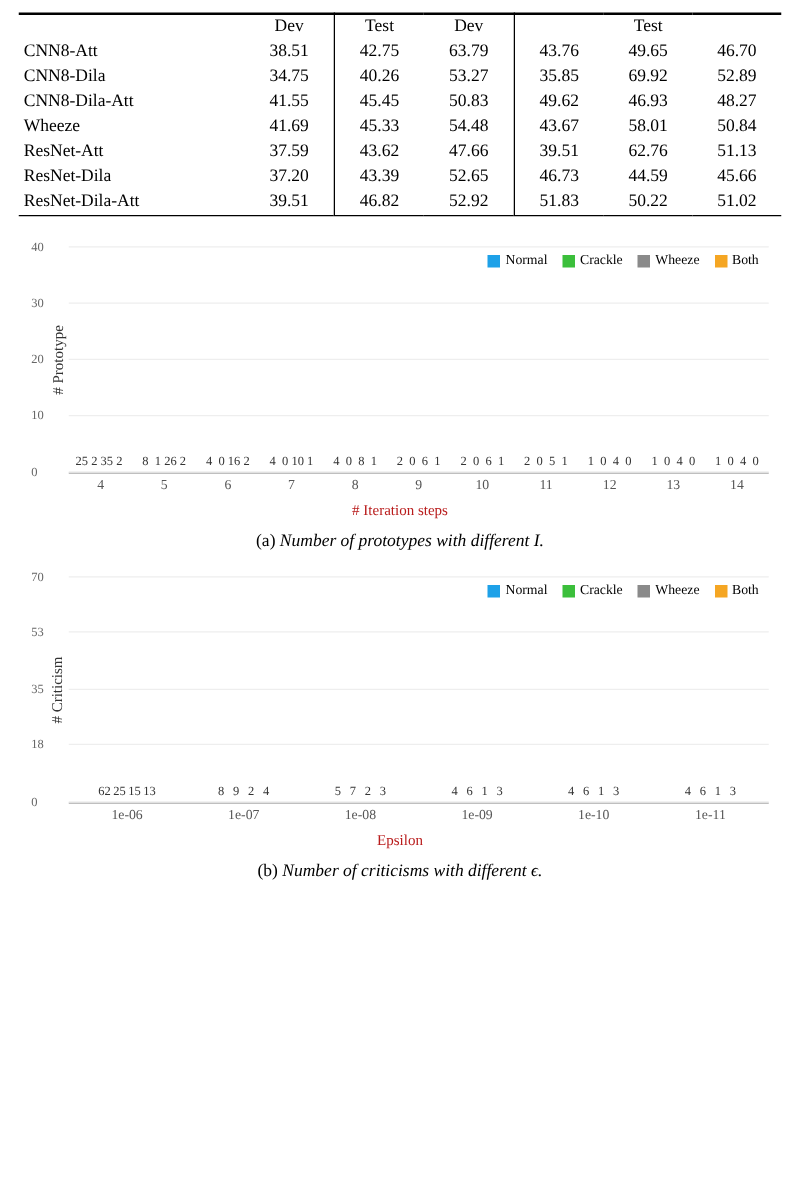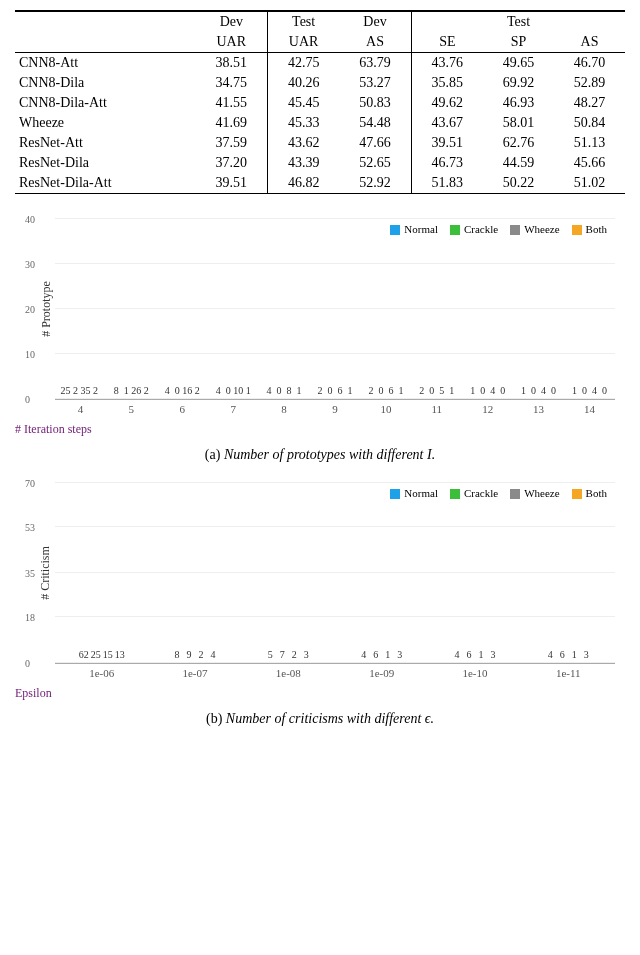--- a/index.html
+++ b/index.html
@@ -90,23 +90,24 @@
   .cat-label {
     position:absolute;
     top: 100%;
     left:0; right:0;
     text-align:center;
     font-size:11px;
     color:#555;
     padding-top:4px;
   }
   .xlab {
+    text-align:center;
     font-size:12px;
     margin-top:22px;
-    color:#701a75;
+    color:#b91c1c;
   }
   .legend {
     position:absolute;
     top: 2px; right: 4px;
     display:flex;
     gap: 12px;
     font-size:11px;
     background:rgba(255,255,255,0.7);
     padding:2px 4px;
   }
@@ -126,29 +127,20 @@
   <tbody>
       <tr class="hltop">
     <th class="name-col"></th>
     <th>Dev</th>
     <th class="vl">Test</th>
     <th>Dev</th>
     <th class="vl"></th>
     <th>Test</th>
     <th></th>
   </tr>
-  <tr class="hl">
-    <th class="name-col"></th>
-    <th>UAR</th>
-    <th class="vl">UAR</th>
-    <th>AS</th>
-    <th class="vl">SE</th>
-    <th>SP</th>
-    <th>AS</th>
-  </tr>
   </tbody>
     <tbody id="table-body">
       <tr>
     <td class="name-col">CNN8-Att</td>
     <td>38.51</td>
     <td class="vl ">42.75</td>
     <td>63.79</td>
     <td class="vl">43.76</td>
     <td>49.65</td>
     <td class="">46.70</td>

